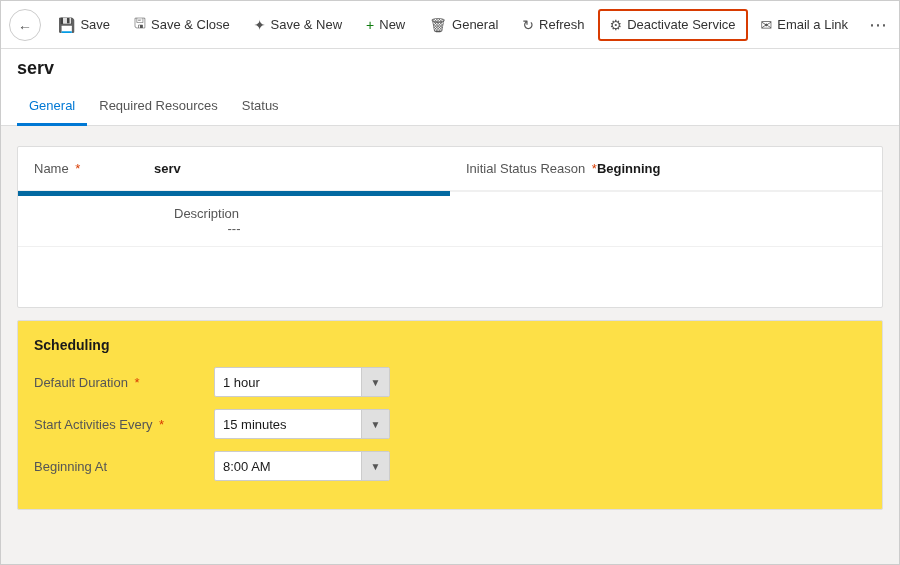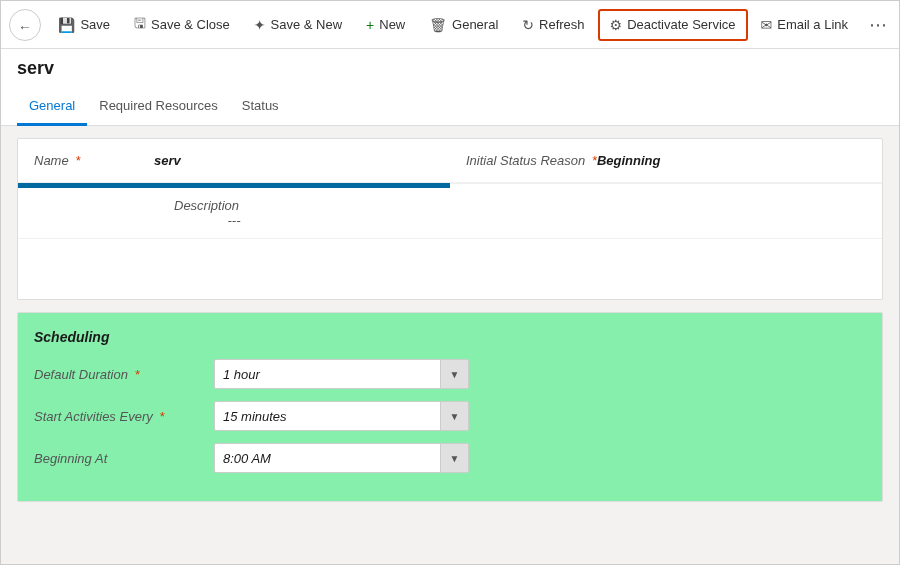--- a/index.html
+++ b/index.html
@@ -112,23 +112,22 @@
     }
     .tab.active {
       color: #0078d4;
       border-bottom: 3px solid #0078d4;
       font-weight: 400;
     }
     
     .main-content {
       flex: 1;
       overflow-y: auto;
-      padding: 12px 16px;
+      padding: 20px 16px;
       background: #f3f2f1;
-      font-style: italic;
     }
     
     .form-section {
       background: #fff;
       border: 1px solid #ddd;
       border-radius: 2px;
       margin-bottom: 12px;
     }
     .form-grid {
       display: grid;
@@ -163,21 +162,21 @@
       font-size: 13px;
       color: #555;
     }
     
     .form-spacer {
       grid-column: 1 / -1;
       min-height: 60px;
     }
     
     .scheduling-section {
-      background: #86efac;
+      background: #fde047;
       border: 1px solid #ddd;
       border-radius: 2px;
       padding: 16px;
     }
     .scheduling-title {
       font-size: 14px;
       font-weight: 600;
       color: #1a1a1a;
       margin-bottom: 14px;
     }
@@ -191,21 +190,21 @@
       color: #555;
       width: 180px;
       flex-shrink: 0;
     }
     .sched-select {
       display: flex;
       align-items: center;
       border: 1px solid #ccc;
       border-radius: 2px;
       background: #fff;
-      width: 255px;
+      width: 176px;
       height: 30px;
       padding: 0 8px;
       cursor: pointer;
     }
     .sched-select-text {
       flex: 1;
       font-size: 13px;
       color: #1a1a1a;
     }
     .sched-select-arrow {

